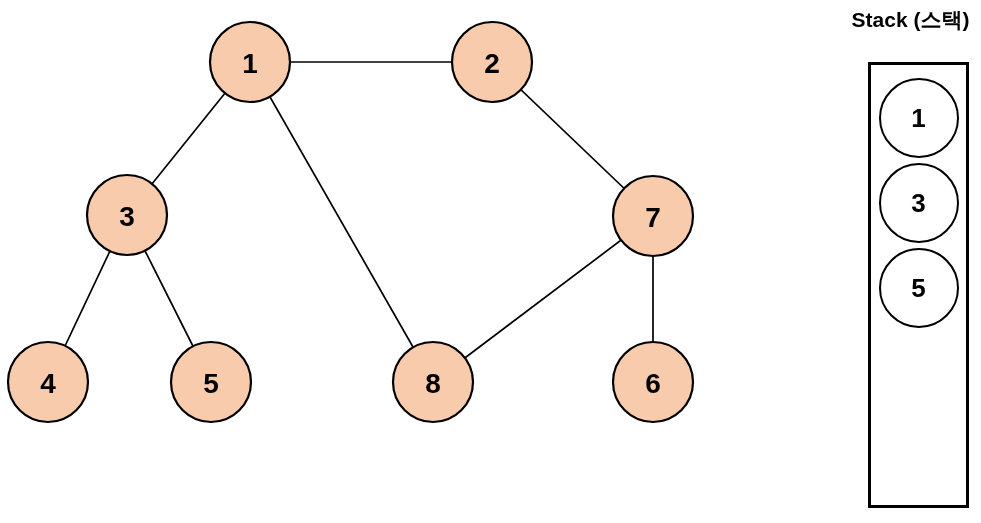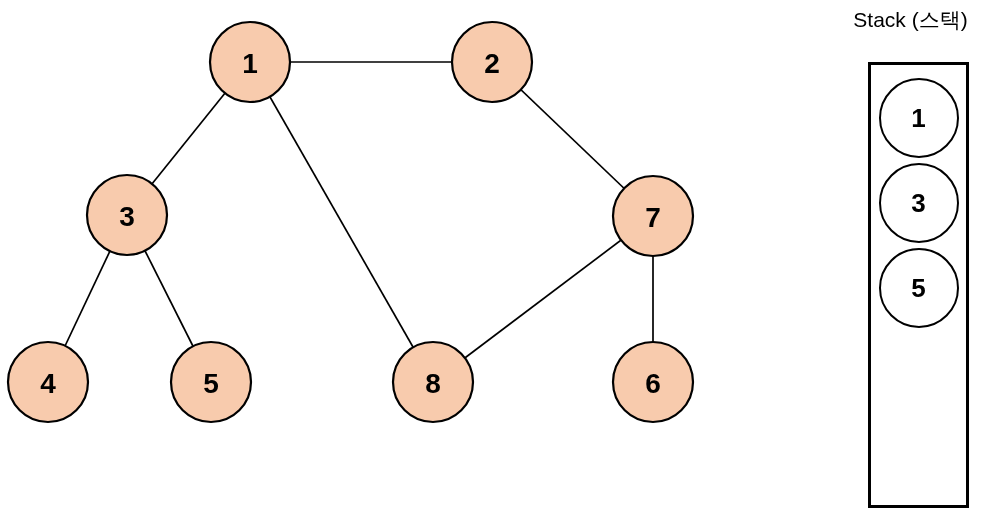--- a/index.html
+++ b/index.html
@@ -25,21 +25,21 @@
     font-weight: bold;
     font-size: 28px;
     fill: #000000;
   }
   .stack-title {
     position: absolute;
     left: 840px;
     top: 6px;
     width: 141px;
     text-align: center;
-    font-weight: normal;
+    font-weight: bold;
     font-size: 21px;
     color: #000000;
     white-space: nowrap;
   }
   .stack-box {
     position: absolute;
     left: 868px;
     top: 62px;
     width: 101px;
     height: 446px;

